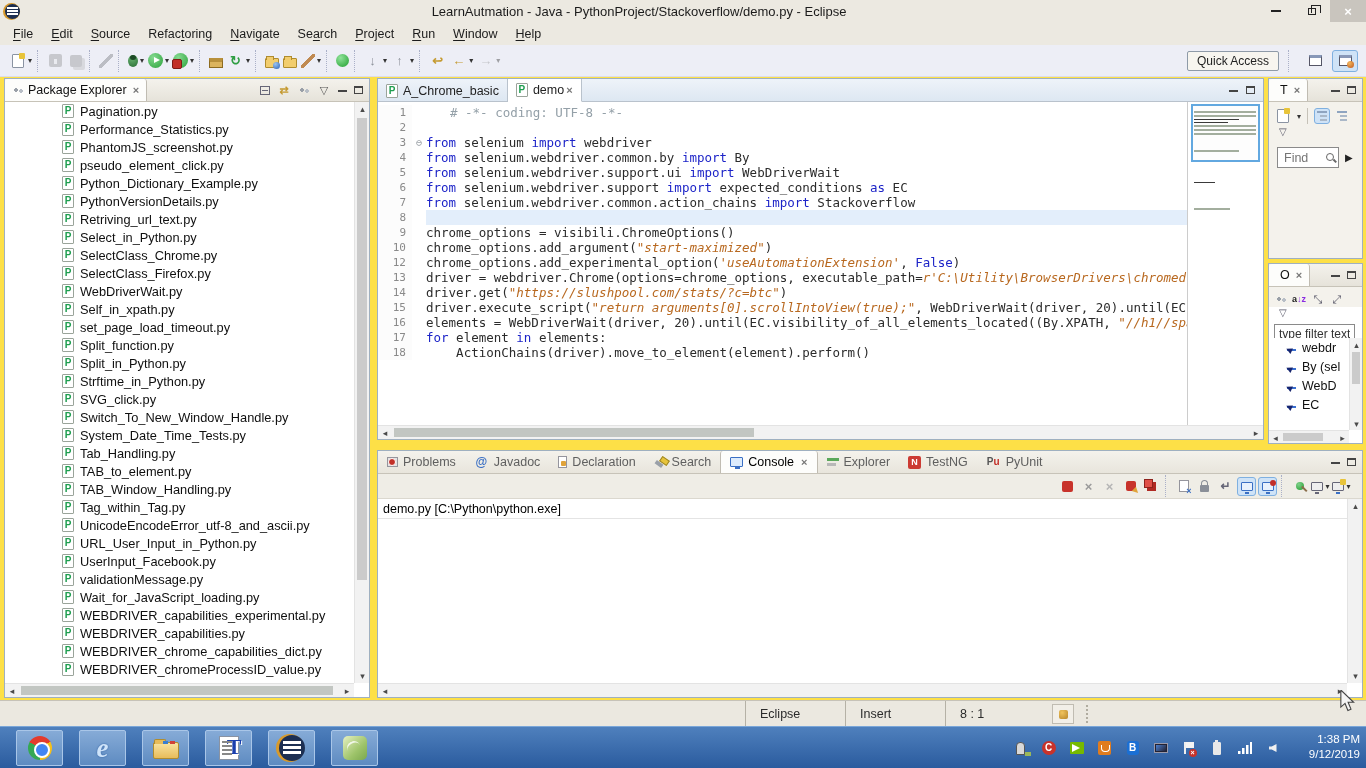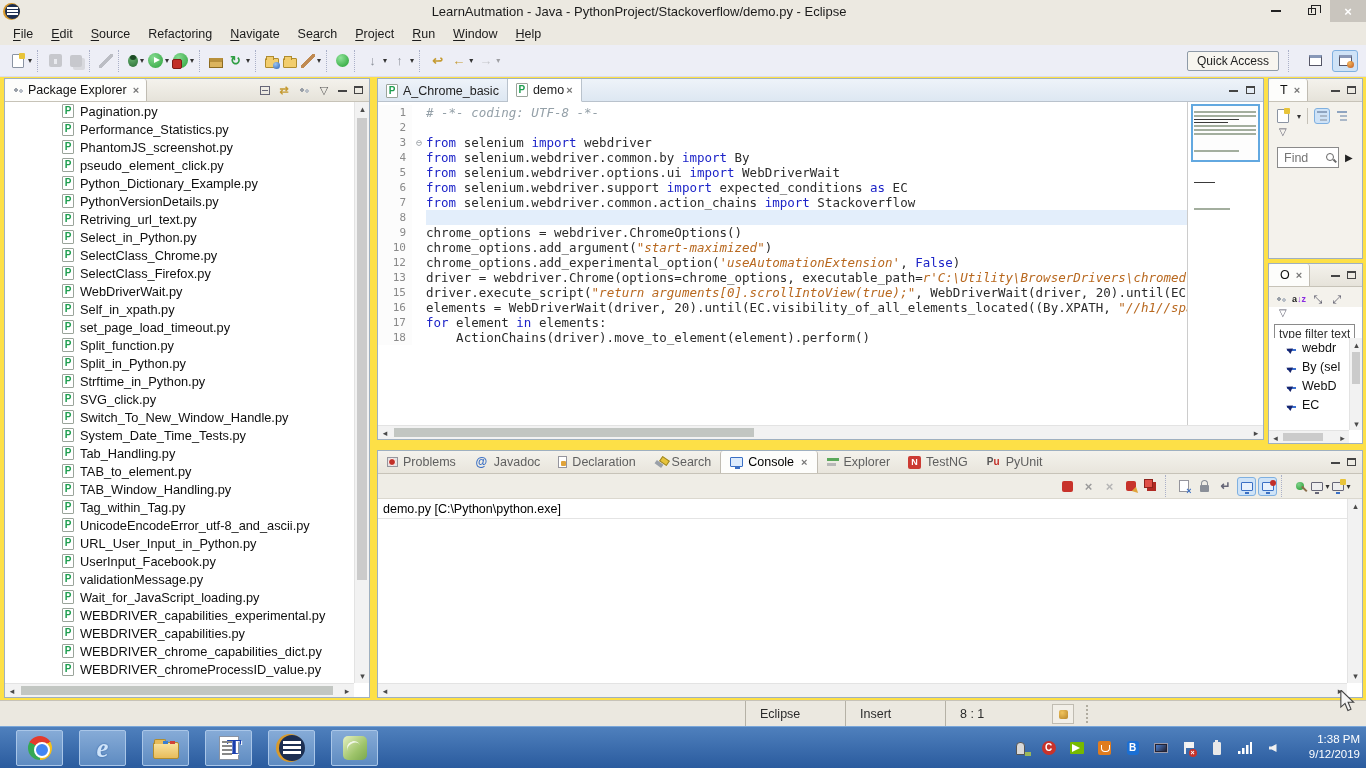--- a/index.html
+++ b/index.html
@@ -100,21 +100,21 @@
   .etab .py-file-icon{margin-right:5px;}
   .editor-ctl{margin-left:auto;display:flex;align-items:center;gap:8px;padding-right:8px;}
   .code{position:absolute;left:0;top:23px;right:76px;bottom:14px;overflow:hidden;font-family:"DejaVu Sans Mono",monospace;font-size:12.5px;padding-top:3px;background:#fff;}
   .cl{display:flex;height:15px;line-height:15px;white-space:pre;}
   .ln{width:34px;flex:0 0 auto;text-align:right;padding-right:6px;color:#8a8a8a;font-size:11px;background:#fcfcfc;}
   .fold{width:14px;flex:0 0 auto;color:#9aa0a6;font-size:10px;text-align:center;}
   .code-part{flex:1;overflow:hidden;}
   .cl.cur .code-part{background:#e3eefb;}
   .kw{color:#1d24c8;}
   .str{color:#b8681f;font-style:italic;}
-  .com{color:#94a0a8;font-style:italic;}
+  .com{color:#94a0a8;margin-left:24px;}
   .pl{color:#2b2b2b;}
   .minimap{position:absolute;top:23px;right:0;width:76px;bottom:14px;background:#fff;border-left:1px solid #ccc;}
   .mm-view{position:absolute;left:3px;top:2px;right:3px;height:58px;border:2px solid #62a8e0;background:#fdfdfd;}
   .mm-line{position:absolute;left:6px;height:2px;background:#a3ae9e;}
   .mm-line.dark{background:#3a3a3a;height:1px;}
   .editor .hscroll{left:0;right:0;bottom:0;}
   .ed-hthumb{top:2px;bottom:2px;left:16px;width:360px;background:#c2c6c2;}
 
   
   .rt{left:1268px;top:78px;width:95px;height:181px;background:#f4f2ec;}
@@ -546,28 +546,29 @@
         <span class="editor-ctl">
   <span class="hi-min"></span>
   <span class="hi-max"></span>
 </span>
       </div>
     <div class="code" id="code-area">
         <div class="cl"><span class="ln">1</span><span class="fold"></span><span class="code-part"><span class="com"># -*- coding: UTF-8 -*-</span></span></div>
         <div class="cl"><span class="ln">2</span><span class="fold"></span><span class="code-part"></span></div>
         <div class="cl"><span class="ln">3</span><span class="fold">⊖</span><span class="code-part"><span class="kw">from</span><span class="pl"> selenium </span><span class="kw">import</span><span class="pl"> webdriver</span></span></div>
         <div class="cl"><span class="ln">4</span><span class="fold"></span><span class="code-part"><span class="kw">from</span><span class="pl"> selenium.webdriver.common.by </span><span class="kw">import</span><span class="pl"> By</span></span></div>
-        <div class="cl"><span class="ln">5</span><span class="fold"></span><span class="code-part"><span class="kw">from</span><span class="pl"> selenium.webdriver.options.ui </span><span class="kw">import</span><span class="pl"> WebDriverWait</span></span></div>
+        <div class="cl"><span class="ln">5</span><span class="fold"></span><span class="code-part"><span class="kw">from</span><span class="pl"> selenium.webdriver.support.ui </span><span class="kw">import</span><span class="pl"> WebDriverWait</span></span></div>
         <div class="cl"><span class="ln">6</span><span class="fold"></span><span class="code-part"><span class="kw">from</span><span class="pl"> selenium.webdriver.support </span><span class="kw">import</span><span class="pl"> expected_conditions </span><span class="kw">as</span><span class="pl"> EC</span></span></div>
         <div class="cl"><span class="ln">7</span><span class="fold"></span><span class="code-part"><span class="kw">from</span><span class="pl"> selenium.webdriver.common.action_chains </span><span class="kw">import</span><span class="pl"> Stackoverflow</span></span></div>
         <div class="cl cur"><span class="ln">8</span><span class="fold"></span><span class="code-part"></span></div>
-        <div class="cl"><span class="ln">9</span><span class="fold"></span><span class="code-part"><span class="pl">chrome_options = webdriver.ChromeOptions()</span></span></div>
+        <div class="cl"><span class="ln">9</span><span class="fold"></span><span class="code-part"><span class="pl">chrome_options = visibili.ChromeOptions()</span></span></div>
         <div class="cl"><span class="ln">10</span><span class="fold"></span><span class="code-part"><span class="pl">chrome_options.add_argument(</span><span class="str">"start-maximized"</span><span class="pl">)</span></span></div>
         <div class="cl"><span class="ln">12</span><span class="fold"></span><span class="code-part"><span class="pl">chrome_options.add_experimental_option(</span><span class="str">'useAutomationExtension'</span><span class="pl">, </span><span class="kw">False</span><span class="pl">)</span></span></div>
         <div class="cl"><span class="ln">13</span><span class="fold"></span><span class="code-part"><span class="pl">driver = webdriver.Chrome(options=chrome_options, executable_path=</span><span class="str">r'C:\Utility\BrowserDrivers\chromedriver.exe</span></span></div>
+        <div class="cl"><span class="ln">14</span><span class="fold"></span><span class="code-part"><span class="pl">driver.get(</span><span class="str">"https://slushpool.com/stats/?c=btc"</span><span class="pl">)</span></span></div>
         <div class="cl"><span class="ln">15</span><span class="fold"></span><span class="code-part"><span class="pl">driver.execute_script(</span><span class="str">"return arguments[0].scrollIntoView(true);"</span><span class="pl">, WebDriverWait(driver, 20).until(EC.visibili</span></span></div>
         <div class="cl"><span class="ln">16</span><span class="fold"></span><span class="code-part"><span class="pl">elements = WebDriverWait(driver, 20).until(EC.visibility_of_all_elements_located((By.XPATH, </span><span class="str">"//h1//span[text()=</span></span></div>
         <div class="cl"><span class="ln">17</span><span class="fold"></span><span class="code-part"><span class="kw">for</span><span class="pl"> element </span><span class="kw">in</span><span class="pl"> elements:</span></span></div>
         <div class="cl"><span class="ln">18</span><span class="fold"></span><span class="code-part"><span class="pl">    ActionChains(driver).move_to_element(element).perform()</span></span></div>
       </div>
     <div class="minimap">
       <div class="mm-view"></div>
       <div class="mm-line" style="top:9px;width:82%;"></div>
       <div class="mm-line" style="top:13px;width:82%;"></div>
       <div class="mm-line dark" style="top:17px;width:60%;"></div>

